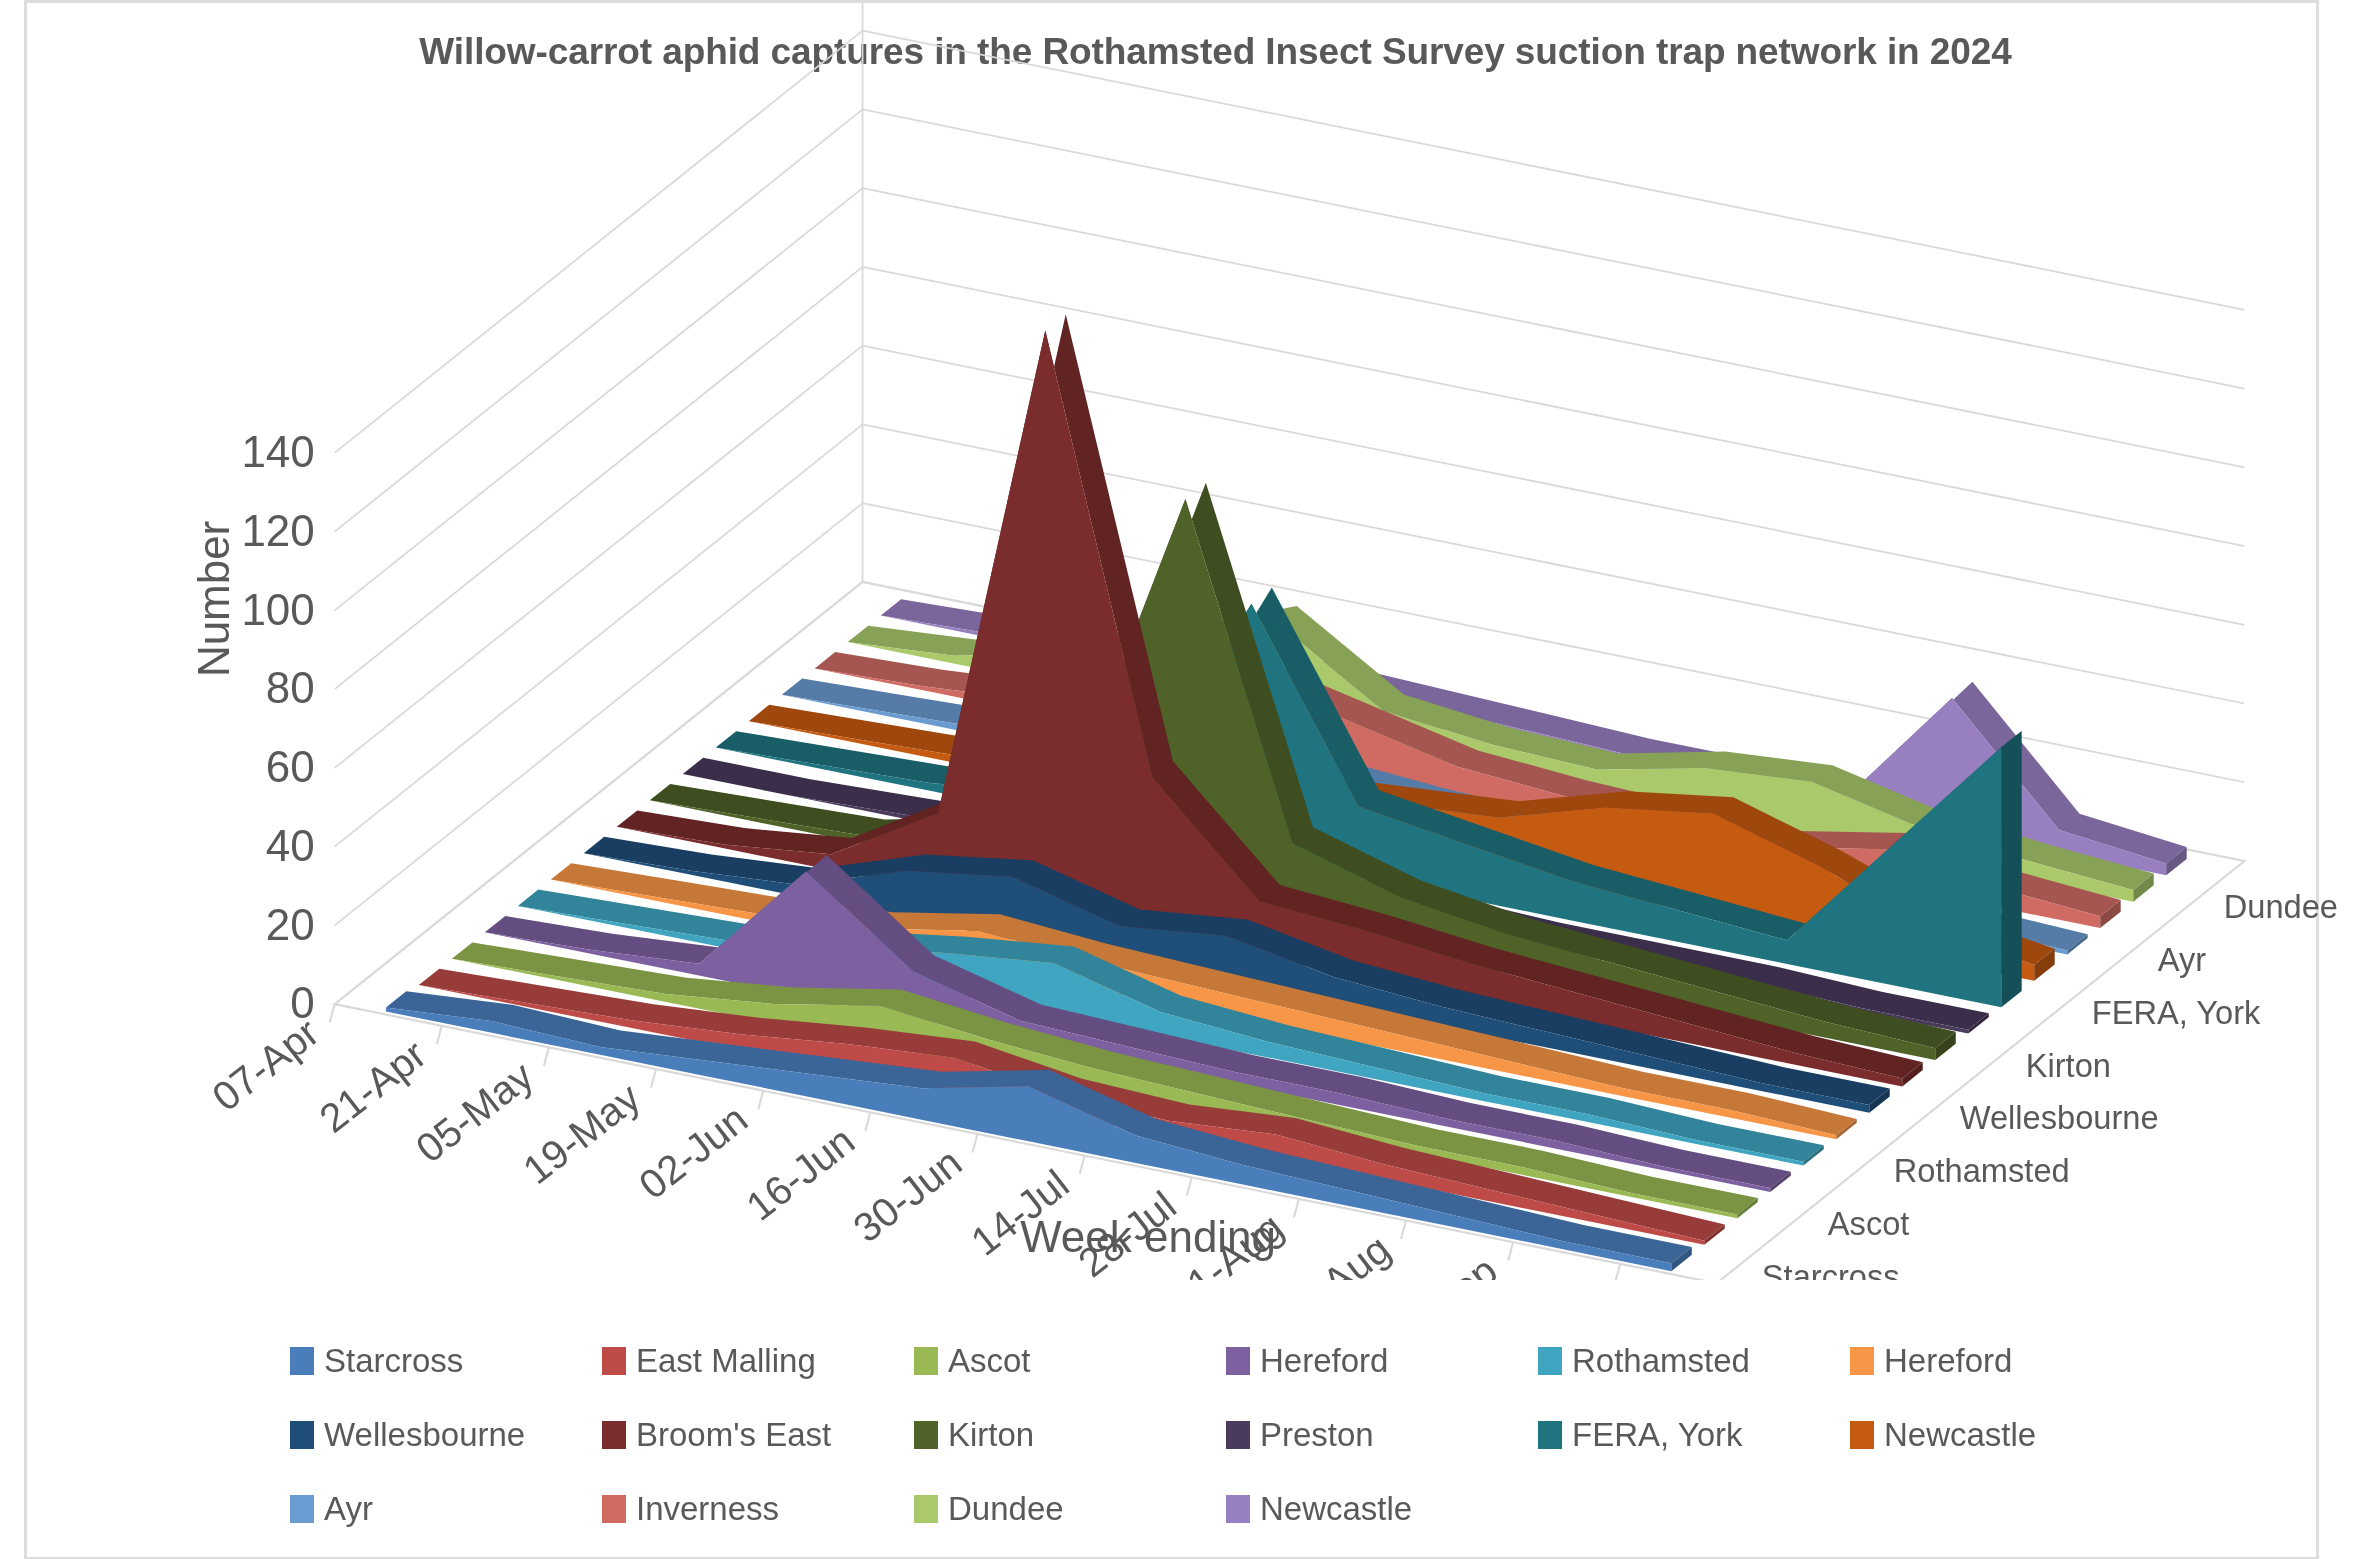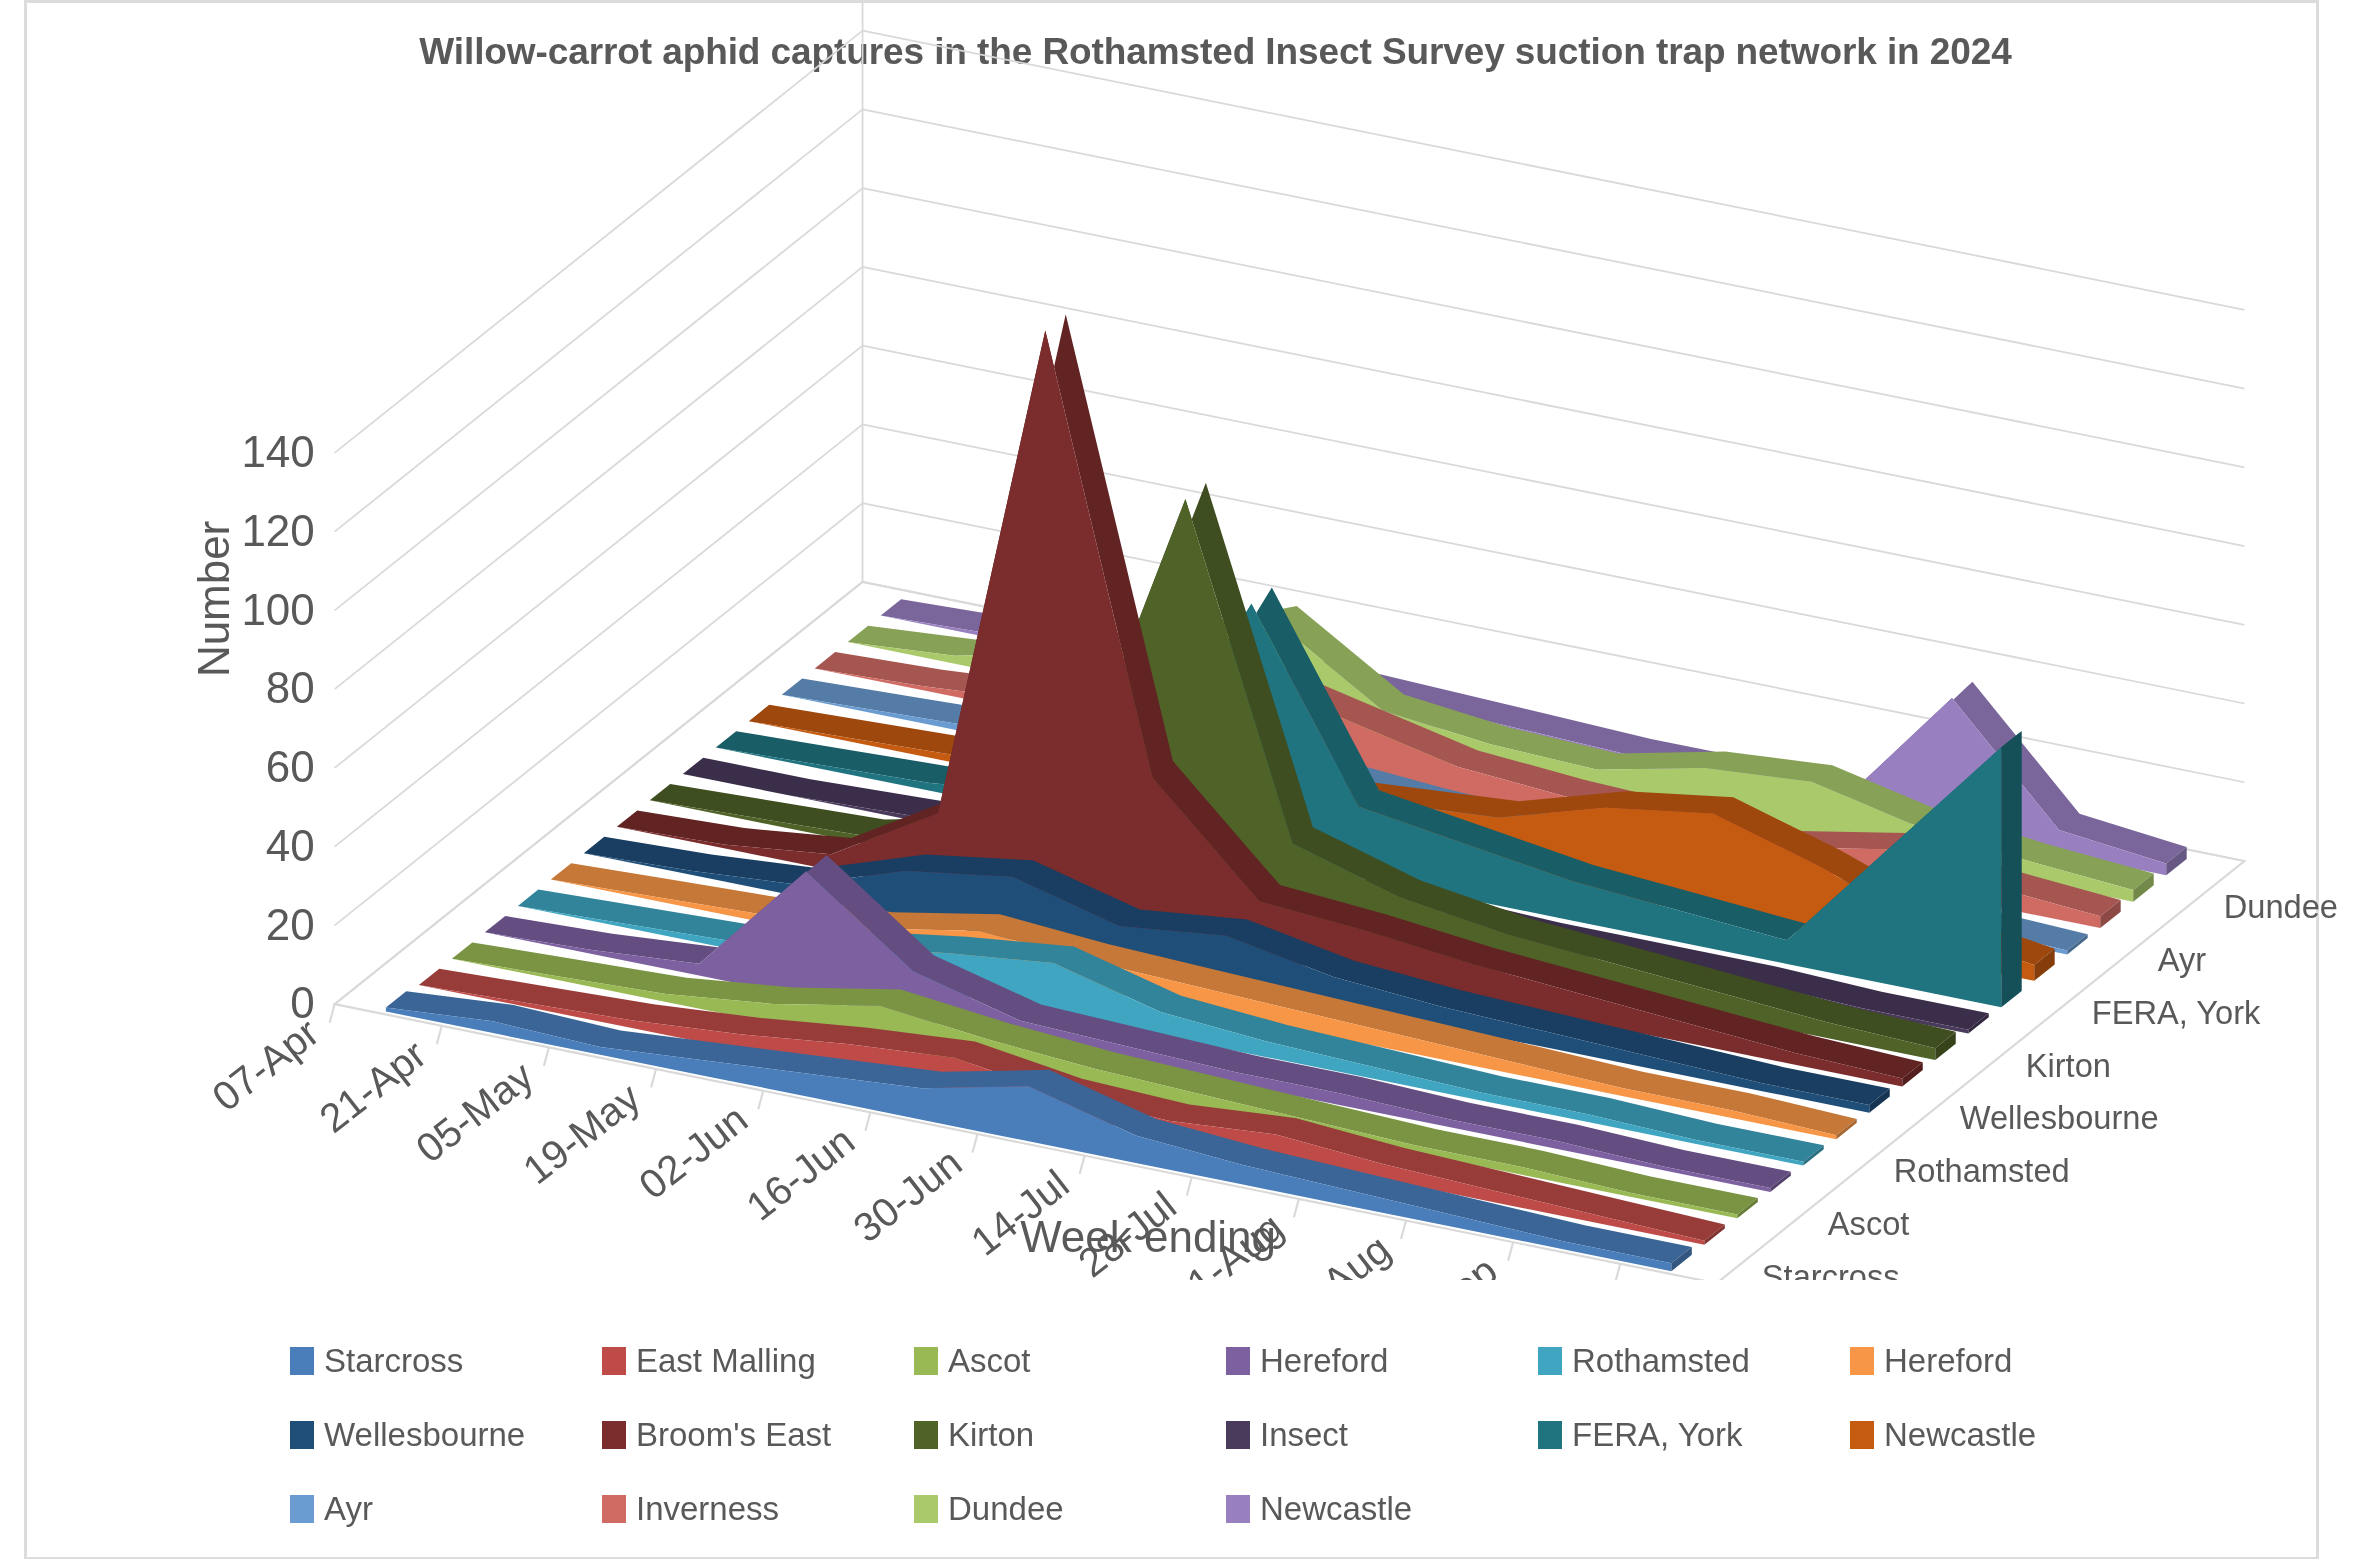--- a/index.html
+++ b/index.html
@@ -276,21 +276,21 @@
         <div class="legend-item">
           <span class="legend-swatch" style="background: rgb(123, 44, 44);"></span>
           <span class="legend-label">Broom's East</span>
         </div>
         <div class="legend-item">
           <span class="legend-swatch" style="background: rgb(79, 98, 40);"></span>
           <span class="legend-label">Kirton</span>
         </div>
         <div class="legend-item">
           <span class="legend-swatch" style="background: rgb(74, 58, 92);"></span>
-          <span class="legend-label">Insect</span>
+          <span class="legend-label">Preston</span>
         </div>
         <div class="legend-item">
           <span class="legend-swatch" style="background: rgb(31, 116, 128);"></span>
           <span class="legend-label">FERA, York</span>
         </div>
         <div class="legend-item">
           <span class="legend-swatch" style="background: rgb(197, 90, 17);"></span>
           <span class="legend-label">Newcastle</span>
         </div>
       </div>

